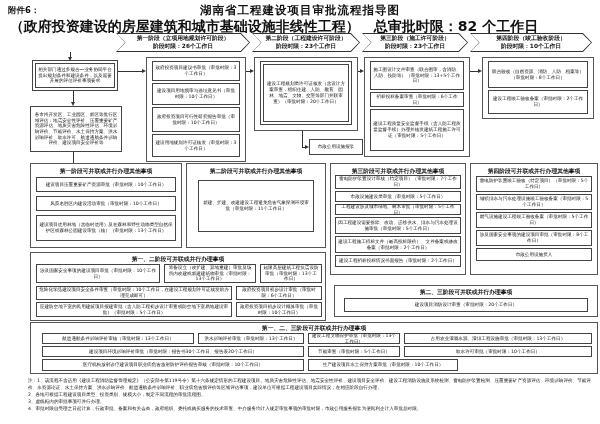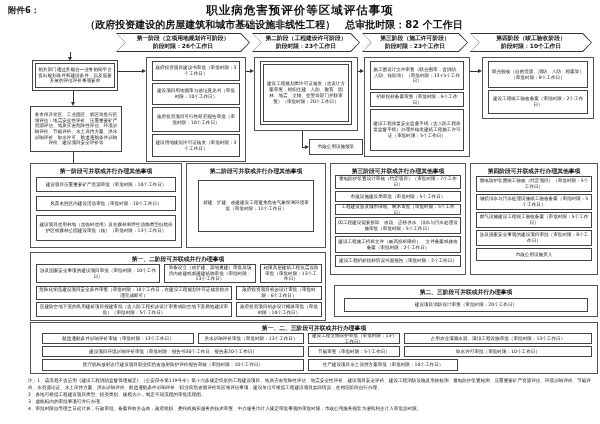--- a/index.html
+++ b/index.html
@@ -1,21 +1,21 @@
 <!DOCTYPE html>
 <html><head>
 <meta charset="utf-8">
 <style>
   html,body{margin:0;padding:0;background:#e8e8e8;}
   .page{position:relative;width:600px;height:424px;background:#ffffff;overflow:hidden;
         font-family:"DejaVu Sans",sans-serif;color:#111;}
   .abs{position:absolute;}
   .hdr-att{font-size:8.5px;font-weight:bold;}
   .hdr-title{width:600px;text-align:center;font-size:11.5px;font-weight:bold;letter-spacing:1px;}
-  .hdr-sub{width:548px;text-align:center;font-size:10px;font-weight:bold;}
+  .hdr-sub{width:548px;text-align:center;font-size:14px;font-weight:bold;}
   .startbox{border:1px solid #333;display:flex;align-items:center;justify-content:center;
             font-size:7px;font-weight:bold;background:#fff;}
   .chev{position:absolute;height:19px;}
   .chev .bg{position:absolute;inset:0;background:#333;
     clip-path:polygon(0 0,calc(100% - 9px) 0,100% 50%,calc(100% - 9px) 100%,0 100%,9px 50%);}
   .chev .fg{position:absolute;inset:1px;background:#fff;
     clip-path:polygon(0 0,calc(100% - 8.5px) 0,100% 50%,calc(100% - 8.5px) 100%,0 100%,8.5px 50%);}
   .chev .txt{position:absolute;inset:0;display:flex;flex-direction:column;justify-content:center;
     align-items:center;font-size:5.8px;font-weight:bold;line-height:1.35;z-index:2;}
   .box{border:1px solid #444;background:#fff;display:flex;align-items:center;justify-content:center;
@@ -33,21 +33,21 @@
   .tri-d{width:0;height:0;border-left:2.5px solid transparent;border-right:2.5px solid transparent;
          border-top:4px solid #333;}
   .note{font-size:4.6px;line-height:1.5;}
 </style>
 </head>
 <body>
 
 <div class="page">
 
   <div class="abs hdr-att" style="left:8px;top:5px;">附件6：</div>
-  <div class="abs hdr-title" style="left:0;top:3px;">职业病危害预评价等区域评估事项</div>
+  <div class="abs hdr-title" style="left:0;top:3px;">湖南省工程建设项目审批流程指导图</div>
   <div class="abs hdr-sub" style="left:0;top:18px;">（政府投资建设的房屋建筑和城市基础设施非线性工程）　总审批时限：82 个工作日</div>
 
 
   <div class="chev" style="left:116px;top:33px;width:134px;">
     <div class="bg"></div>
     <div class="fg"></div>
     <div class="txt">
         <span>第一阶段（立项用地规划许可阶段）</span>
         <span>阶段时限：26个工作日</span>
       </div>

